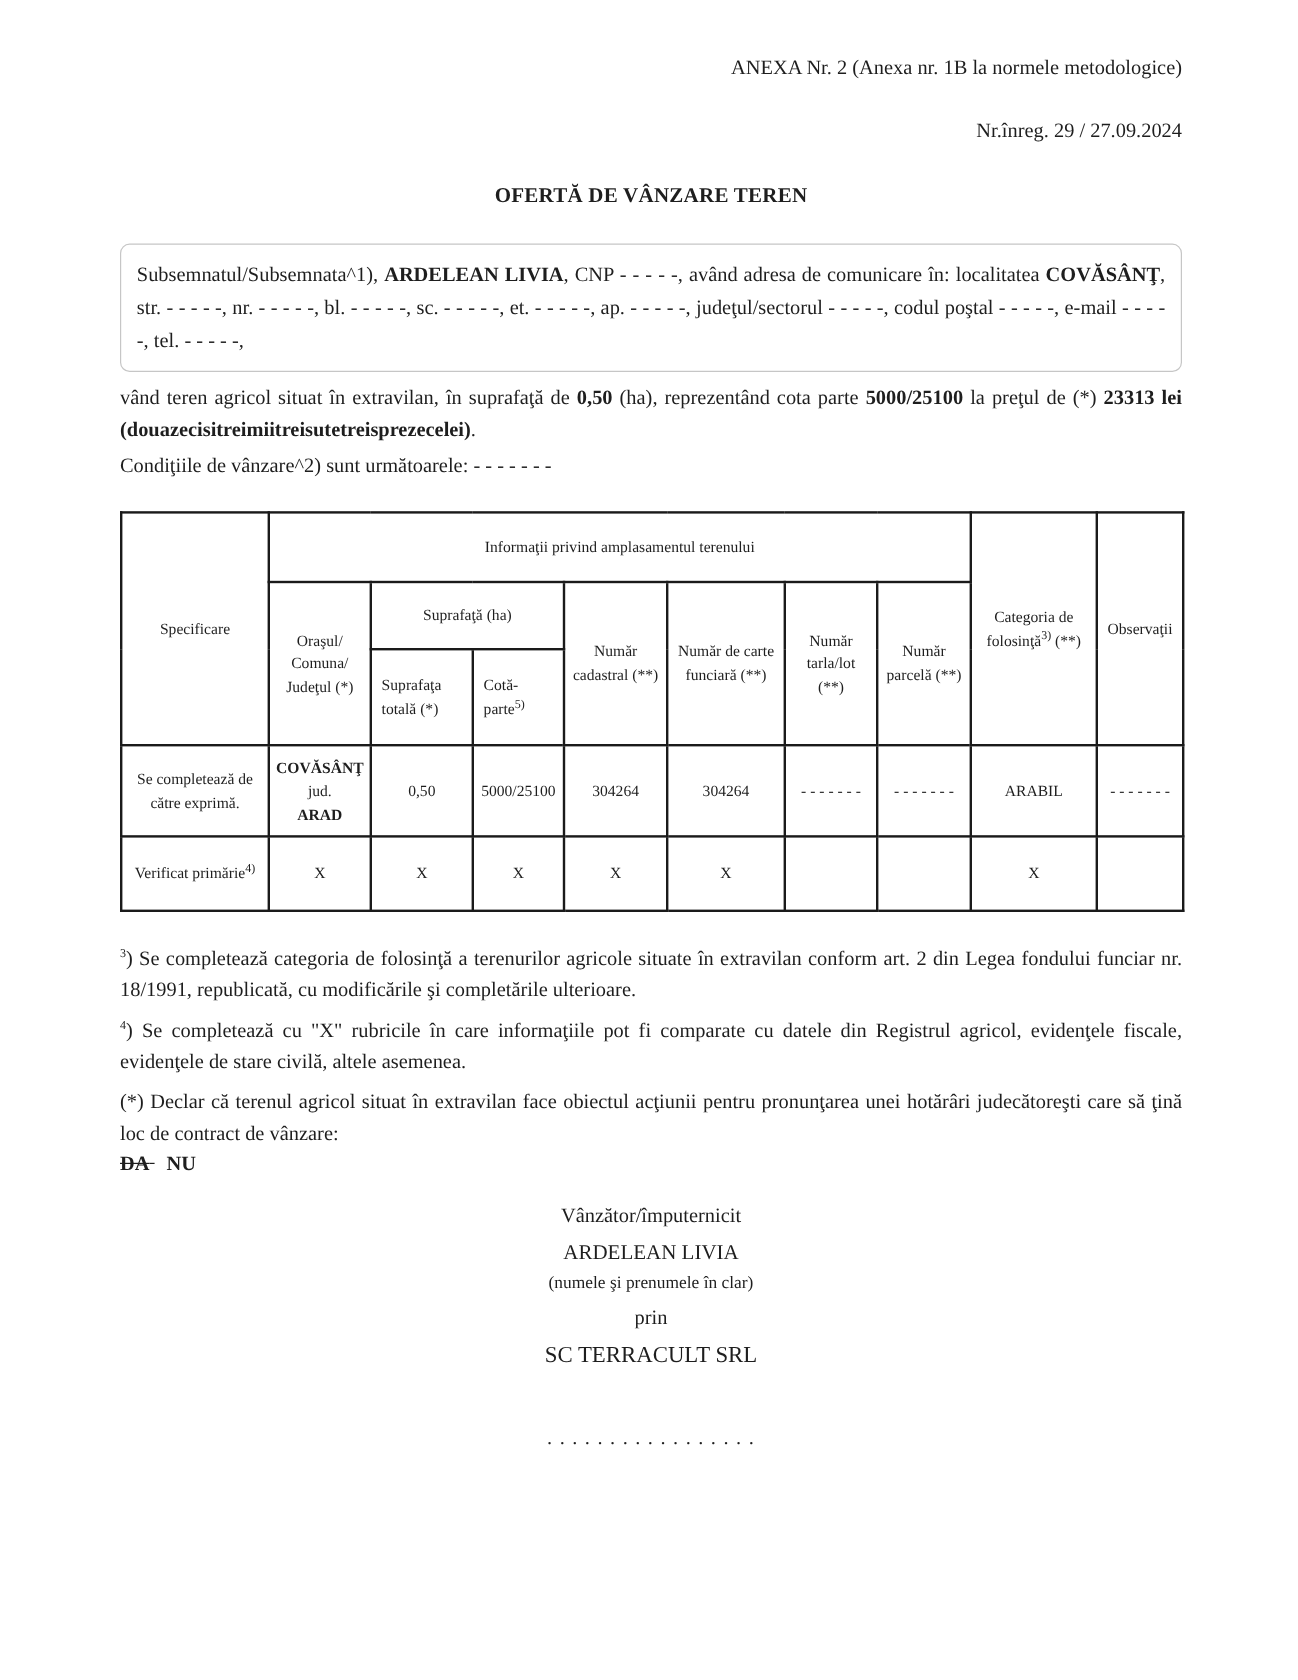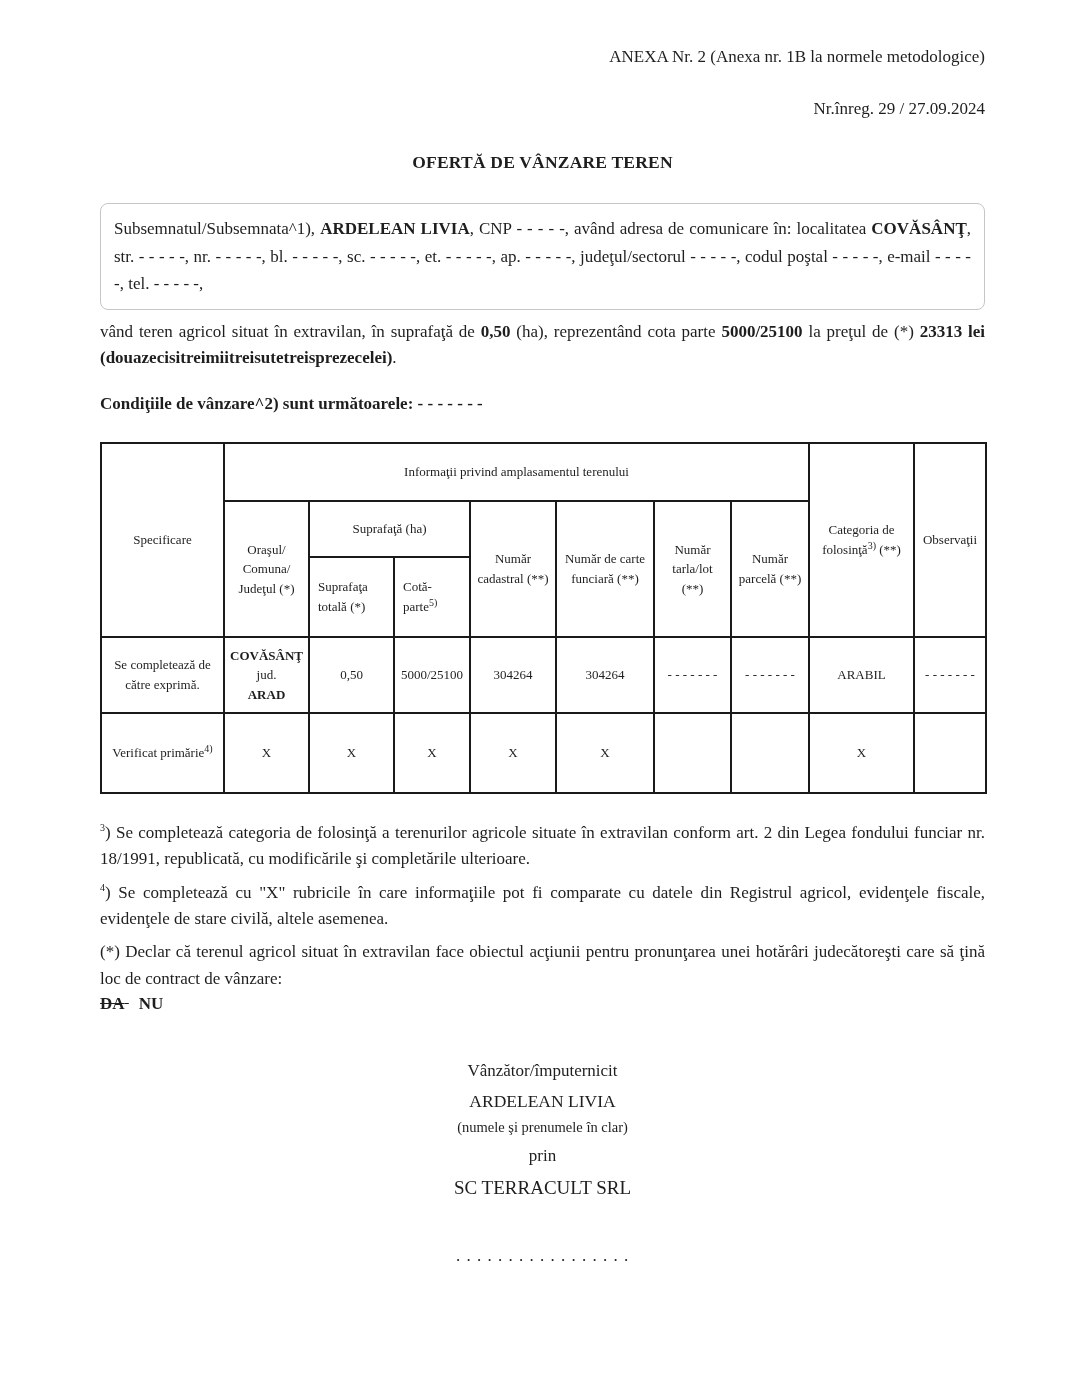--- a/index.html
+++ b/index.html
@@ -21,21 +21,21 @@
     margin-top: 30px;
     border: 1.5px solid #c6c6c6;
     border-radius: 8px;
     padding: 11px 13px;
     text-align: justify;
     line-height: 1.62;
   }
   .bold { font-weight: bold; }
 
   .para { margin-top: 9px; text-align: justify; line-height: 1.55; }
-  .line { margin-top: 20px; line-height: 1.55; font-weight: bold; }
+  .line { margin-top: 4px; line-height: 1.55; }
 
   table.land-table {
     margin-top: 24px;
     border-collapse: collapse;
     table-layout: fixed;
     width: 885px;
   }
   .land-table th, .land-table td {
     border: 2px solid #1a1a1a;
     text-align: center;
@@ -43,34 +43,34 @@
     font-weight: normal;
     font-size: 13px;
     line-height: 1.5;
     padding: 4px 5px;
     overflow: hidden;
   }
   .land-table .h-top { height: 58px; }
   .land-table .h-mid { height: 56px; }
   .land-table .h-sub { height: 80px; }
   .land-table .r-seller { height: 76px; }
-  .land-table .r-verif { height: 80px; border-radius: 25px; }
+  .land-table .r-verif { height: 62px; border-radius: 25px; }
   .cell-left { text-align: left !important; padding-left: 8px !important; }
   .val { font-weight: bold; font-size: 13px; }
   .dashes { font-size: 12px; white-space: nowrap; letter-spacing: 0; }
   .xmark { font-size: 18px; }
   sup { font-size: 10px; line-height: 0; }
 
   .notes { margin-top: 26px; }
   .note { margin-top: 7px; text-align: justify; line-height: 1.55; }
   .danu { margin-top: 2px; font-weight: bold; }
   .strike { text-decoration: line-through; margin-right: 10px; }
   .strike::after { content: "\00a0"; }
 
-  .sig-block { margin-top: 46px; text-align: center; line-height: 1.35; }
+  .sig-block { margin-top: 22px; text-align: center; line-height: 1.35; }
   .sig-role { }
   .sig-name { margin-top: 7px; font-size: 17.5px; }
   .sig-note { margin-top: 5px; font-size: 14.5px; }
   .sig-prin { margin-top: 7px; }
   .sig-company { margin-top: 7px; font-size: 19px; }
   .sig-dots { margin-top: 44px; letter-spacing: 1px; }
 </style>
 </head>
 <body>
 

